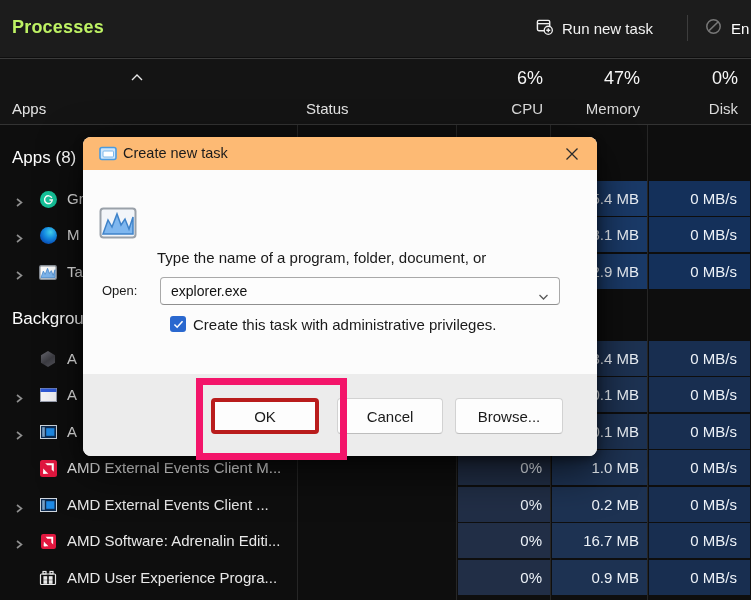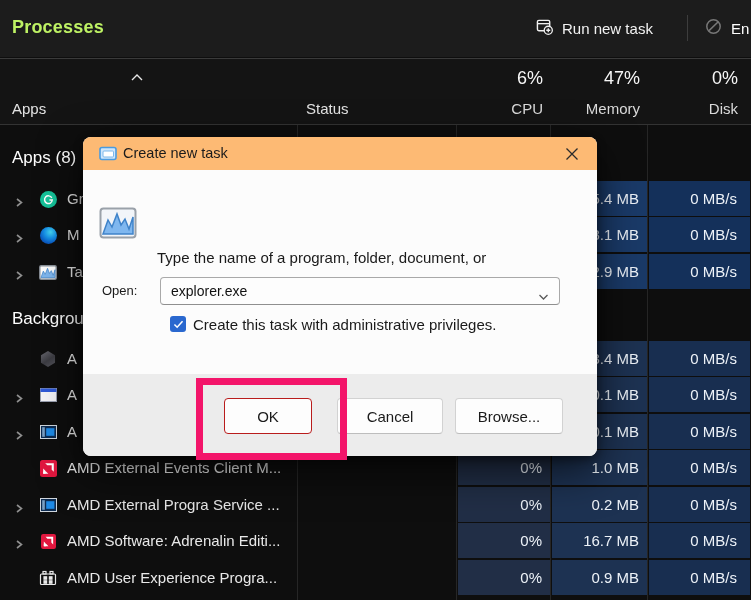--- a/index.html
+++ b/index.html
@@ -68,21 +68,21 @@
     border:1px solid #a9a9a9; border-bottom-color:#8f8f8f; border-radius:4px; }
   .combobox input { position:absolute; left:0; top:0; width:368px; height:26px; border:none; outline:none; background:transparent;
     padding:0 0 0 10px; font-size:14px; color:#111; font-family:inherit; }
   .combo-chev { position:absolute; right:10px; top:9px; }
   .checkbox { position:absolute; left:87px; top:146px; width:16px; height:16px; border-radius:3px; background:#2a68cf;
     display:flex; align-items:center; justify-content:center; }
   .check-lbl { position:absolute; left:110px; top:146px; font-size:15px; color:#1a1a1a; }
   .dlg-footer { position:absolute; left:0; top:237px; width:100%; height:82px; background:#ececec; border-radius:0 0 8px 8px; }
   .dlg-btn { position:absolute; top:24px; height:36px; background:#fdfdfd; border:1px solid #d2d2d2; border-bottom-color:#bdbdbd;
     border-radius:4px; font-size:15px; color:#1b1b1b; font-family:inherit; cursor:default; }
-  .btn-ok { left:141px; width:88px; border:1px solid #b91c1c; }
+  .btn-ok { left:128px; width:108px; border:4px solid #b91c1c; }
   .btn-cancel { left:254px; width:106px; }
   .btn-browse { left:372px; width:108px; }
   
   .annotation { position:absolute; left:196px; top:378px; width:151px; height:82px; border:7px solid #f3156a; z-index:60; }
 </style>
 </head>
 <body>
 
 <div id="app">
 
@@ -254,21 +254,21 @@
     <span class="chev"><svg width="10" height="11" viewBox="0 0 10 11">
           <path d="M3 2 L7.5 5.5 L3 9" fill="none" stroke="#8f8f8f" stroke-width="1.6"></path>
         </svg></span>
     <span class="ric">
         <svg width="17" height="14" viewBox="0 0 17 14">
           <rect x="0.5" y="0.5" width="16" height="13" fill="#0d2b50" stroke="#cfd6dd"></rect>
           <rect x="2.2" y="2.2" width="2.6" height="9.6" fill="#7aa0c4"></rect>
           <rect x="6.2" y="3.2" width="8.2" height="7.6" fill="#1e8ae6"></rect>
         </svg>
       </span>
-    <span class="rname">AMD External Progra Service ...</span>
+    <span class="rname">AMD External Events Client ...</span>
     <span class="cell c-cpu">0%</span>
     <span class="cell c-mem">0.2 MB</span>
     <span class="cell c-disk">0 MB/s</span>
   </div>
 
   <div class="row" style="top:523px">
     <span class="chev"><svg width="10" height="11" viewBox="0 0 10 11">
           <path d="M3 2 L7.5 5.5 L3 9" fill="none" stroke="#8f8f8f" stroke-width="1.6"></path>
         </svg></span>
     <span class="ric">

